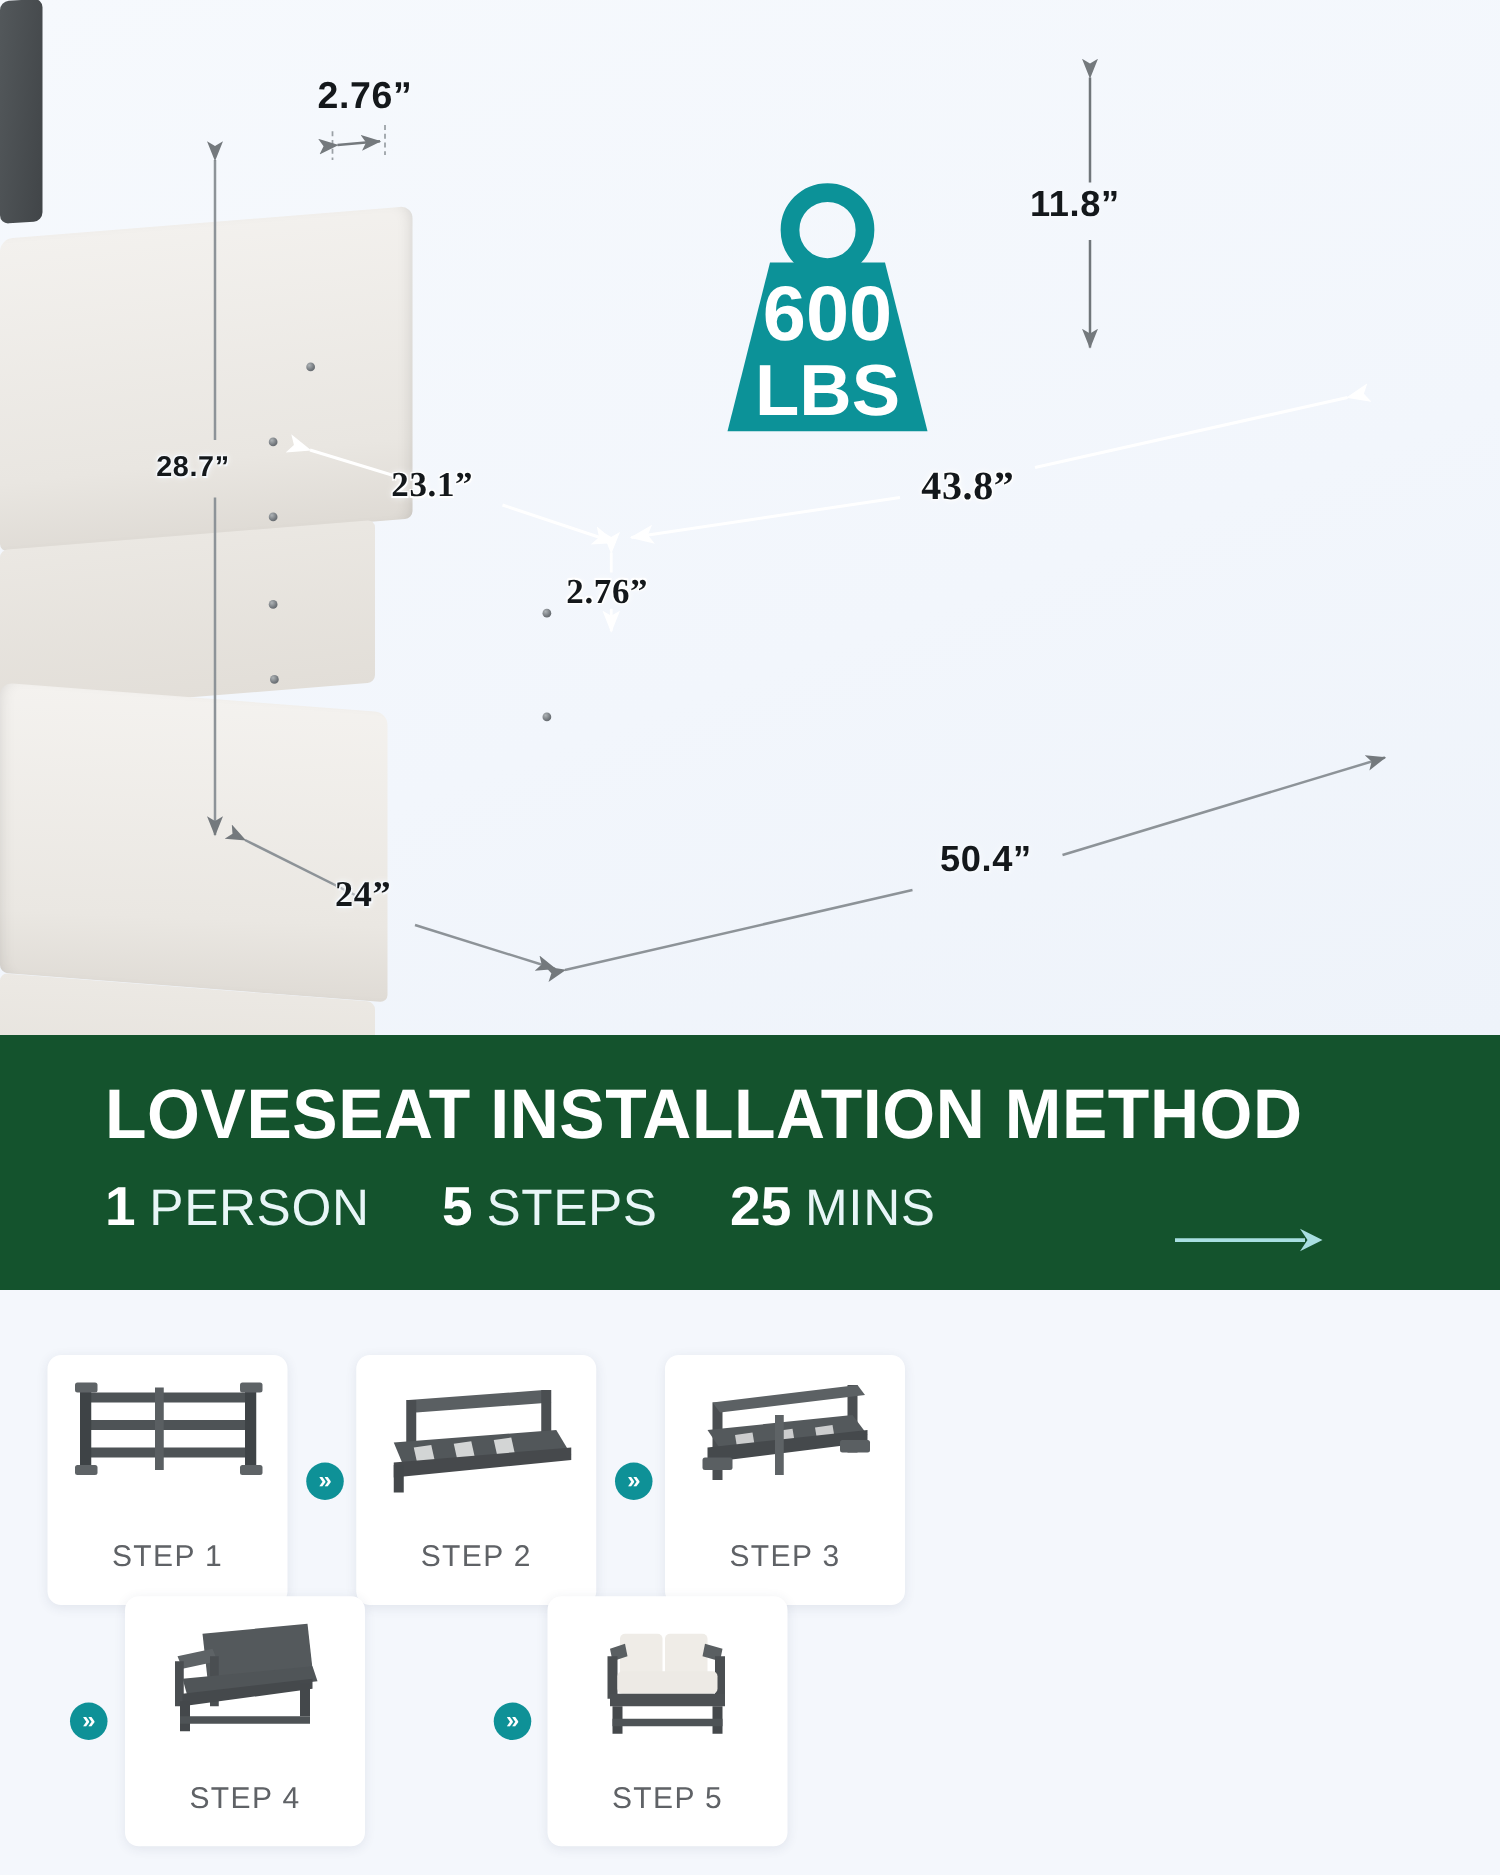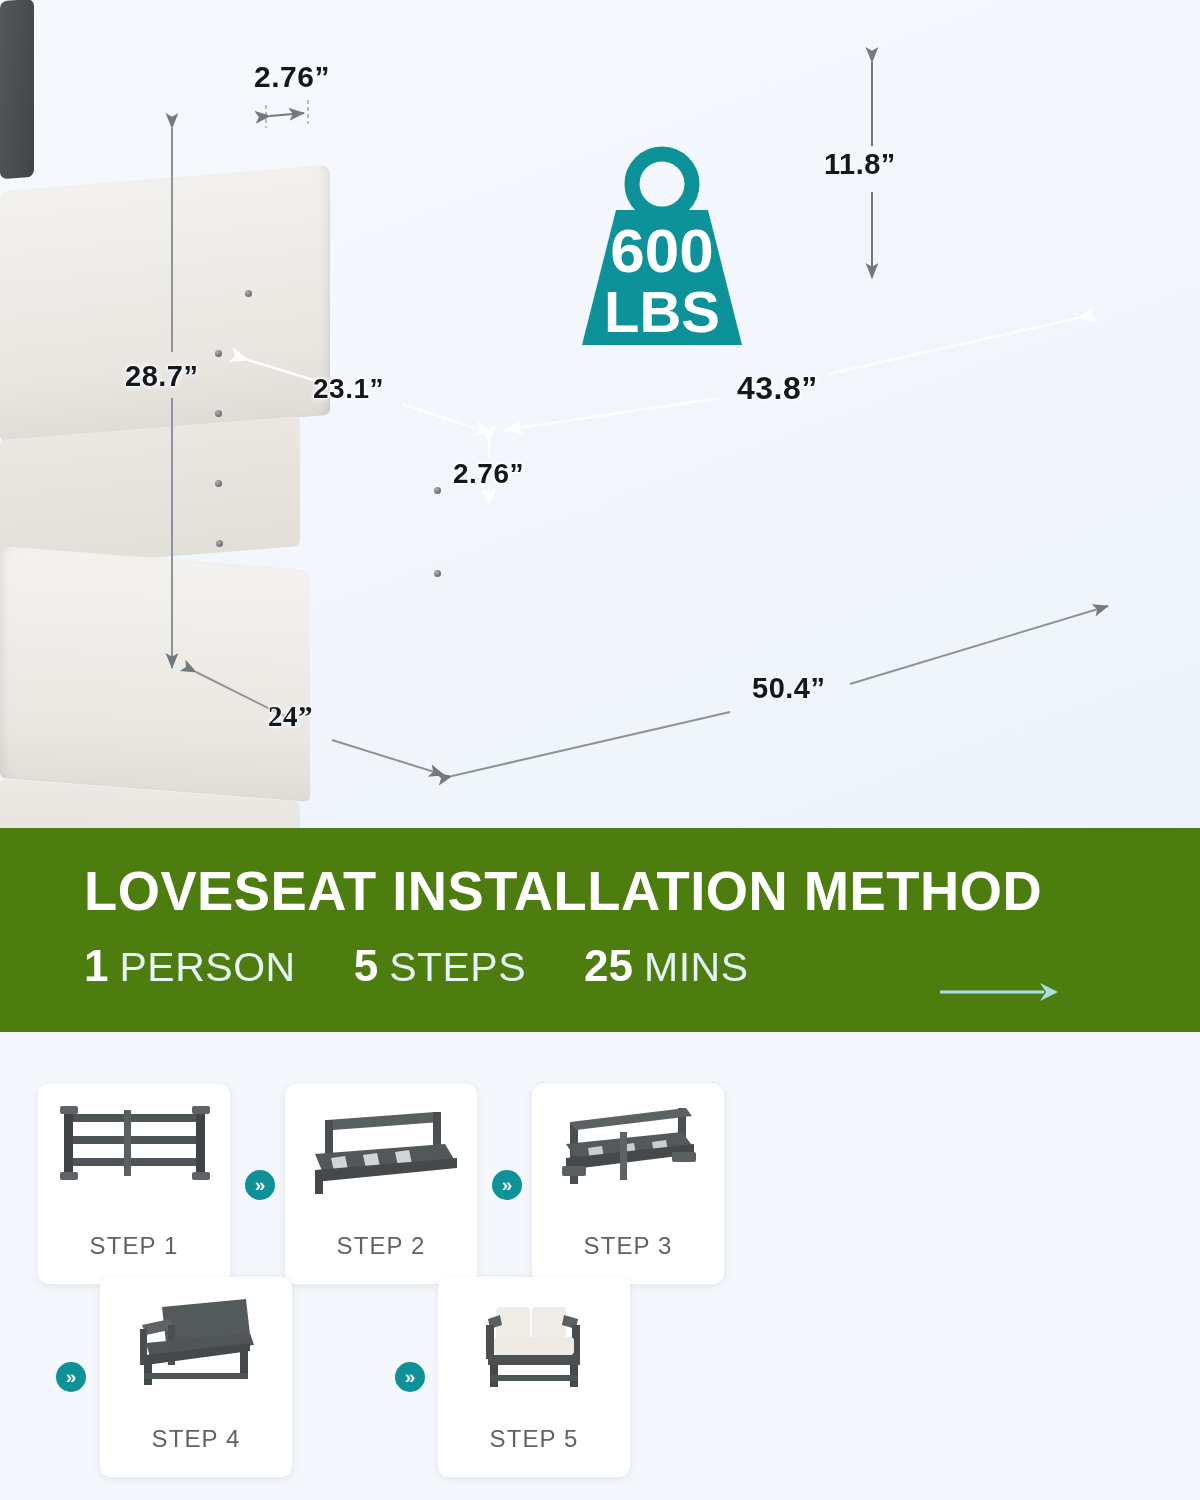--- a/index.html
+++ b/index.html
@@ -62,31 +62,32 @@
   .dim-label {
     position: absolute;
     font-weight: 700;
     color: #14181b;
     letter-spacing: .5px;
     white-space: nowrap;
     text-shadow: 0 0 4px #f6f9fd, 0 0 7px #f6f9fd, 1px 1px 0 #f6f9fd, -1px -1px 0 #f6f9fd;
   }
   .dim-label.white-out {
     text-shadow: 0 0 4px #fff, 0 0 8px #fff, 1px 1px 0 #fff, -1px -1px 0 #fff, 1px -1px 0 #fff, -1px 1px 0 #fff;
+    font-family: Liberation Serif, serif;
   }
   svg.ann { position: absolute; left:0; top:0; width:1200px; height:828px; overflow: visible; pointer-events:none; }
 
   
   .weight-badge { position: absolute; left: 562px; top: 140px; width: 200px; height: 215px; }
 
   
   .banner {
     position: absolute; left: 0; top: 828px;
     width: 1200px; height: 204px;
-    background: #4d7c0f;
+    background: #14532d;
   }
   .banner-title {
     position: absolute; left: 84px; top: 35px;
     font-size: 56px; font-weight: 700; color: #ffffff;
     letter-spacing: 0.5px; line-height: 1;
     transform: scaleX(.97);
     transform-origin: left center;
   }
   .banner-sub { position: absolute; left: 84px; top: 116px; display: flex; align-items: baseline; }
   .sub-group { display: flex; align-items: baseline; margin-right: 58px; }
@@ -177,21 +178,21 @@
     <line x1="332" y1="740" x2="444" y2="775" stroke="#8d9398" stroke-width="2" marker-end="url(#ah)"></line>
 
     <line x1="452" y1="776" x2="730" y2="712" stroke="#8d9398" stroke-width="2" marker-start="url(#ah)"></line>
     <line x1="850" y1="684" x2="1108" y2="606" stroke="#8d9398" stroke-width="2" marker-end="url(#ah)"></line>
   </svg>
 
   <div class="dim-label" style="left:254px; top:60px; font-size:30px;">2.76”</div>
 
   <div class="dim-label" style="left:824px; top:148px; font-size:29px;">11.8”</div>
 
-  <div class="dim-label" style="left:125px; top:360px; font-size:29px;">28.7”</div>
+  <div class="dim-label" style="left:125px; top:360px; font-size:23px;">28.7”</div>
 
   <div class="dim-label white-out" style="left:313px; top:373px; font-size:28px;">23.1”</div>
 
   <div class="dim-label white-out" style="left:737px; top:370px; font-size:32px;">43.8”</div>
 
   <div class="dim-label white-out" style="left:453px; top:458px; font-size:28px;">2.76”</div>
 
   <div class="dim-label" style="left:268px; top:700px; font-size:29px;font-family:Liberation Serif, serif;">24”</div>
 
   <div class="dim-label" style="left:752px; top:672px; font-size:29px;">50.4”</div>

